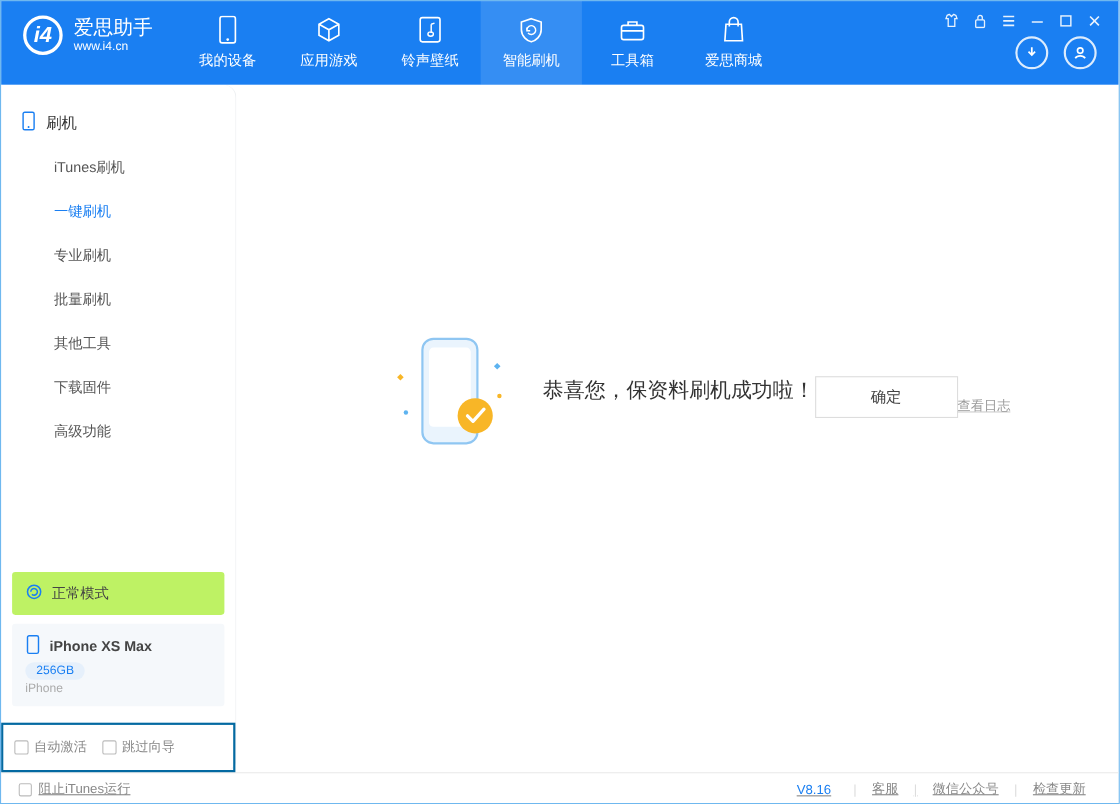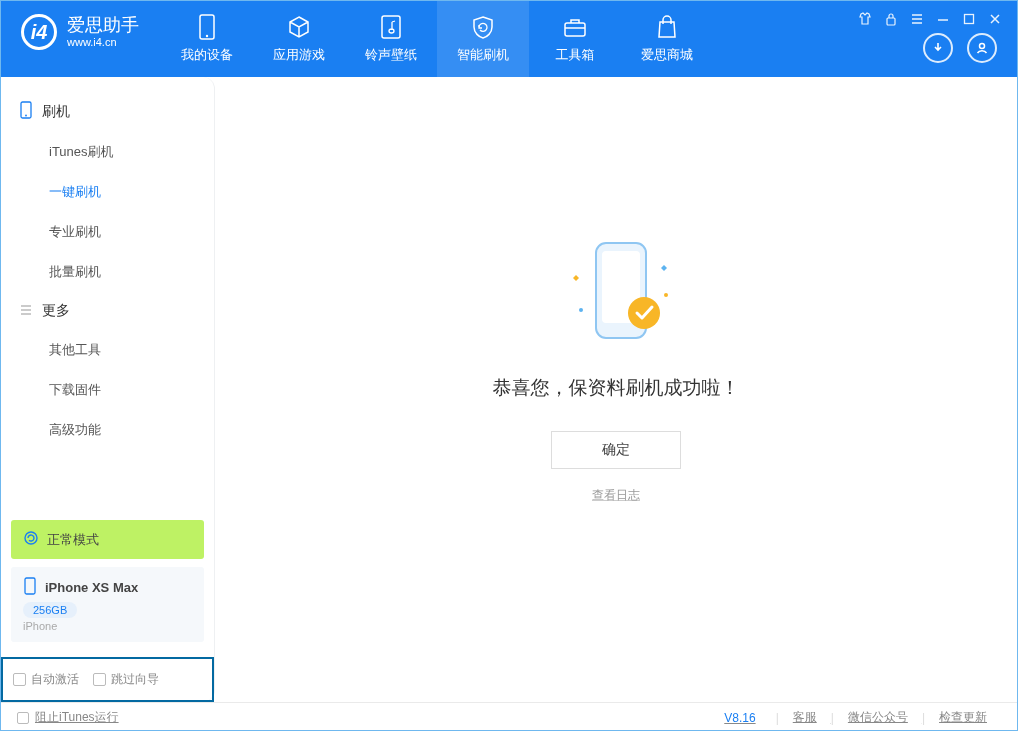--- a/index.html
+++ b/index.html
@@ -29,21 +29,21 @@
 .side-device-blocks { position: absolute; bottom: 60px; left: 10px; right: 10px; }
 .dev-card { background: #bef264; border-radius: 3px; padding: 10px 12px; margin-bottom: 8px; font-size: 13px; color: #444; display: flex; align-items: center; gap: 8px; }
 .dev-card2 { background: #f5f8fb; border-radius: 3px; padding: 10px 12px; font-size: 13px; color: #444; }
 .dev-card2 .name { font-weight: 600; }
 .dev-card2 .cap { display: inline-block; background: #e6f0fb; color: #1a7ff2; border-radius: 12px; padding: 2px 10px; font-size: 11px; margin-top: 4px; }
 .dev-card2 .sub { font-size: 11px; color: #aaa; margin-top: 2px; }
 .side-checks { position: absolute; bottom: 0; left: 0; right: 0; border: 2px solid #0369a1; padding: 12px 10px; display: flex; gap: 14px; font-size: 12px; color: #888; }
 .chk { display: flex; align-items: center; gap: 5px; cursor: pointer; }
 .chk-box { width: 13px; height: 13px; border: 1px solid #bbb; border-radius: 2px; }
 
-.main { flex: 1; display: flex; flex-direction: column; align-items: center; justify-content: center; padding-bottom: 40px; }
+.main { flex: 1; display: flex; flex-direction: row; align-items: center; justify-content: center; padding-bottom: 40px; }
 .phone-illus { position: relative; width: 180px; height: 120px; margin-bottom: 20px; }
 .success-msg { font-size: 19px; color: #333; margin-bottom: 30px; }
 .ok-btn { width: 130px; height: 38px; border: 1px solid #ddd; background: #fff; font-size: 14px; color: #444; cursor: pointer; margin-bottom: 18px; }
 .view-log { font-size: 12px; color: #999; cursor: pointer; text-decoration: underline; text-decoration-color: #ccc; }
 
 
 .footer { height: 30px; border-top: 1px solid #eaeaea; display: flex; align-items: center; padding: 0 16px; font-size: 12px; color: #888; text-decoration: underline; }
 .footer .left { display: flex; align-items: center; gap: 6px; cursor: pointer; }
 .footer .spacer { flex: 1; }
 .footer .ver { color: #1a7ff2; margin-right: 20px; }
@@ -173,26 +173,20 @@
             <rect x="2" y="1" width="10" height="16" rx="1.5" fill="none" stroke="#1a7ff2" stroke-width="1.3"></rect>
             <circle cx="7" cy="14.5" r=".9" fill="#1a7ff2"></circle>
           </svg></span>
       <span>刷机</span>
     </div>
     <div class="side-item">iTunes刷机</div>
     <div class="side-item active">一键刷机</div>
     <div class="side-item">专业刷机</div>
     <div class="side-item">批量刷机</div>
 
-    <div class="side-group-hdr">
-      <span><svg width="14" height="14" viewBox="0 0 14 14">
-            <path d="M2 3 L12 3 M2 7 L12 7 M2 11 L12 11" stroke="#bbb" stroke-width="1.6"></path>
-          </svg></span>
-      <span>更多</span>
-    </div>
     <div class="side-item">其他工具</div>
     <div class="side-item">下载固件</div>
     <div class="side-item">高级功能</div>
 
     <div class="side-device-blocks">
       <div class="dev-card">
         <span><svg width="16" height="16" viewBox="0 0 16 16">
               <circle cx="8" cy="8" r="6" fill="none" stroke="#1a7ff2" stroke-width="1.4"></circle>
               <path d="M5 8 a3 3 0 1 1 1 2.3" fill="none" stroke="#1a7ff2" stroke-width="1.4"></path>
             </svg></span>

